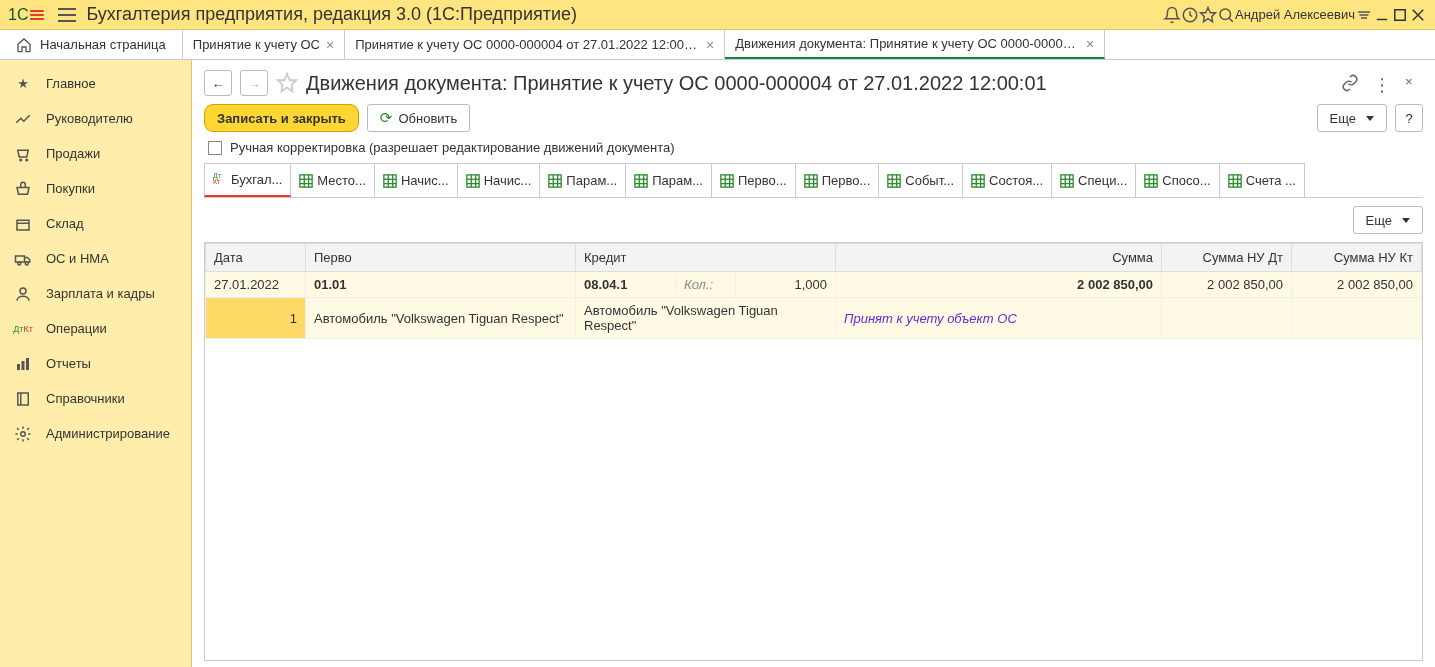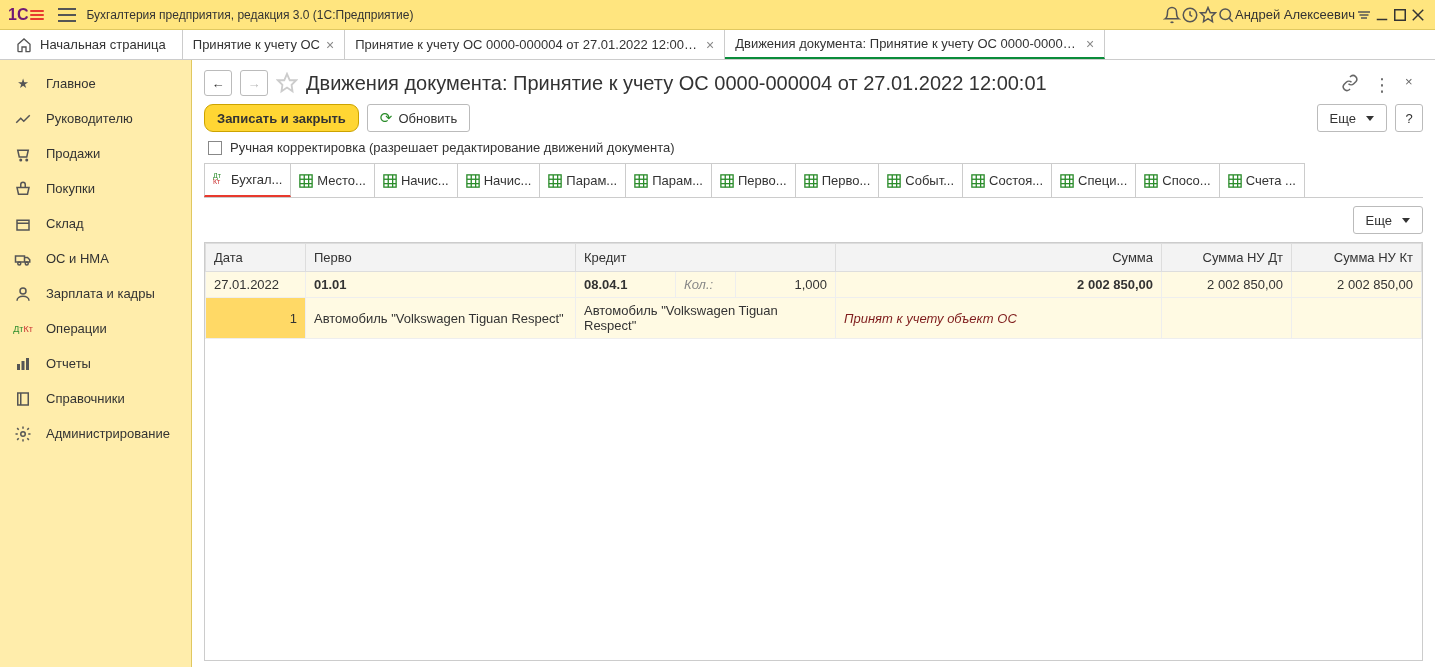--- a/index.html
+++ b/index.html
@@ -1,24 +1,24 @@
 <!DOCTYPE html>
 <html><head>
 <meta charset="utf-8">
 <style>
 * { box-sizing: border-box; margin: 0; padding: 0; font-family: Arial, sans-serif; }
 body { background: #fff; font-size: 13px; color: #333; overflow: hidden; width: 1435px; height: 667px; }
 
 
 .titlebar { height: 30px; background: #ffe57f; display: flex; align-items: center; padding: 0 8px; border-bottom: 1px solid #e0c860; }
-.logo-1c { color: #701a75; font-weight: bold; font-size: 16px; margin-right: 4px; display: flex; align-items: center; }
+.logo-1c { color: #14532d; font-weight: normal; font-size: 16px; margin-right: 4px; display: flex; align-items: center; }
 .logo-1c::after { content: ""; display: inline-block; width: 14px; height: 2px; background: #e8392d; margin-left: 2px; box-shadow: 0 4px 0 #e8392d, 0 -4px 0 #e8392d; border-radius:1px;}
 .hamburger { width: 18px; height: 14px; display: flex; flex-direction: column; justify-content: space-between; margin: 0 10px; cursor: pointer; }
 .hamburger span { height: 2px; background: #555; }
-.app-title { flex: 1; font-size: 12px; color: #333; }
+.app-title { flex: 1; font-size: 18px; color: #333; }
 .title-icons { display: flex; align-items: center; }
 .title-icon { width: 18px; height: 18px; cursor: pointer; display:flex; align-items:center; justify-content:center; color:#555; }
 .user-name { font-size: 13px; color: #333; }
 .win-btn { width: 18px; height: 18px; cursor: pointer; display:flex; align-items:center; justify-content:center; }
 
 
 .tabsbar { height: 30px; background: #fff; border-bottom: 1px solid #ccc; display: flex; align-items: stretch; }
 .home-tab { display: flex; align-items: center; padding: 0 16px; border-right: 1px solid #ccc; background:#fff; cursor:pointer; gap:8px; }
 .tab { display: flex; align-items: center; padding: 0 10px; border-right: 1px solid #ccc; background:#fff; cursor:pointer; gap:6px; max-width:380px; }
 .tab.active { border-bottom: 2px solid #0a8c3a; background:#fff; }
@@ -65,21 +65,21 @@
 
 .table-toolbar { display:flex; justify-content:flex-end; padding:8px 0; }
 .table-wrap { border:1px solid #ccc; flex:1; overflow:auto; background:#fff; }
 table { border-collapse: collapse; width:100%; }
 th { background:#f3f3f3; text-align:left; padding:6px 8px; border:1px solid #ddd; font-weight:normal; color:#333; font-size:13px; }
 td { padding:5px 8px; border:1px solid #eee; font-size:13px; }
 tr.row1 td { background:#fffae3; }
 tr.row2 td { background:#fffae3; }
 .bold { font-weight: bold; }
 .right { text-align:right; }
-.italic { font-style: italic; color:#7f1d1d; }
+.italic { font-style: italic; color:#6d28d9; }
 .muted { color:#888; }
 .selected-rownum { background:#ffd966 !important; text-align:right; }
 
 svg { width:100%; height:100%; }
 </style>
 </head>
 <body>
 
 <div class="titlebar">
   <div class="logo-1c">1C</div>

